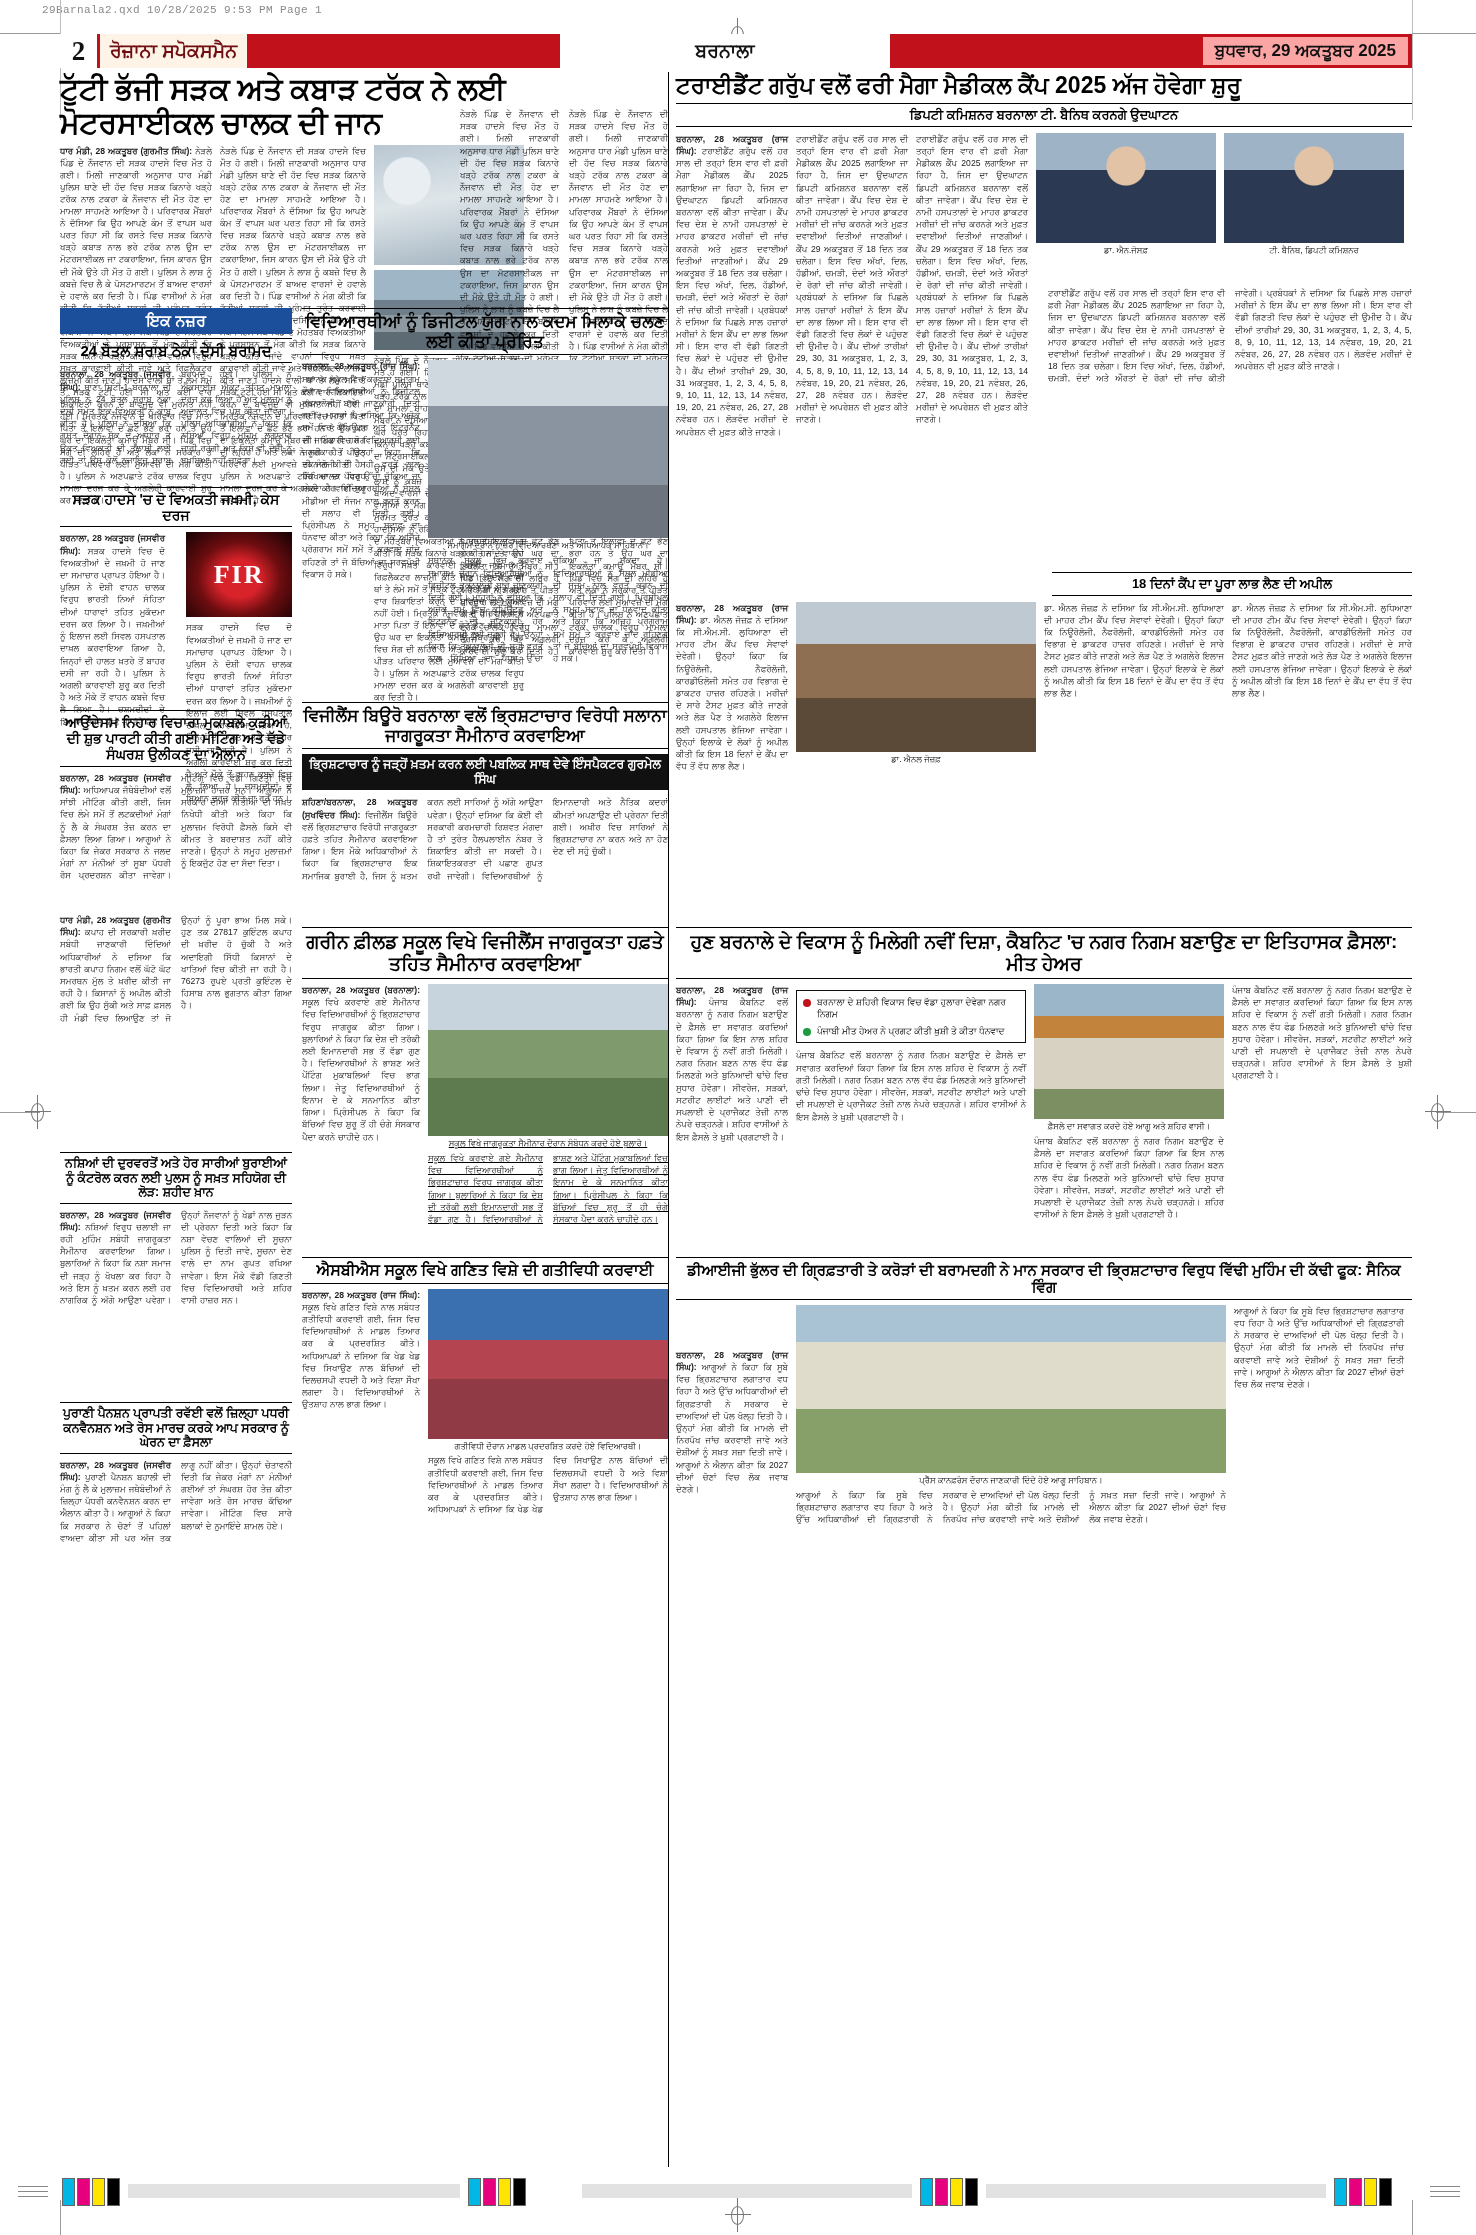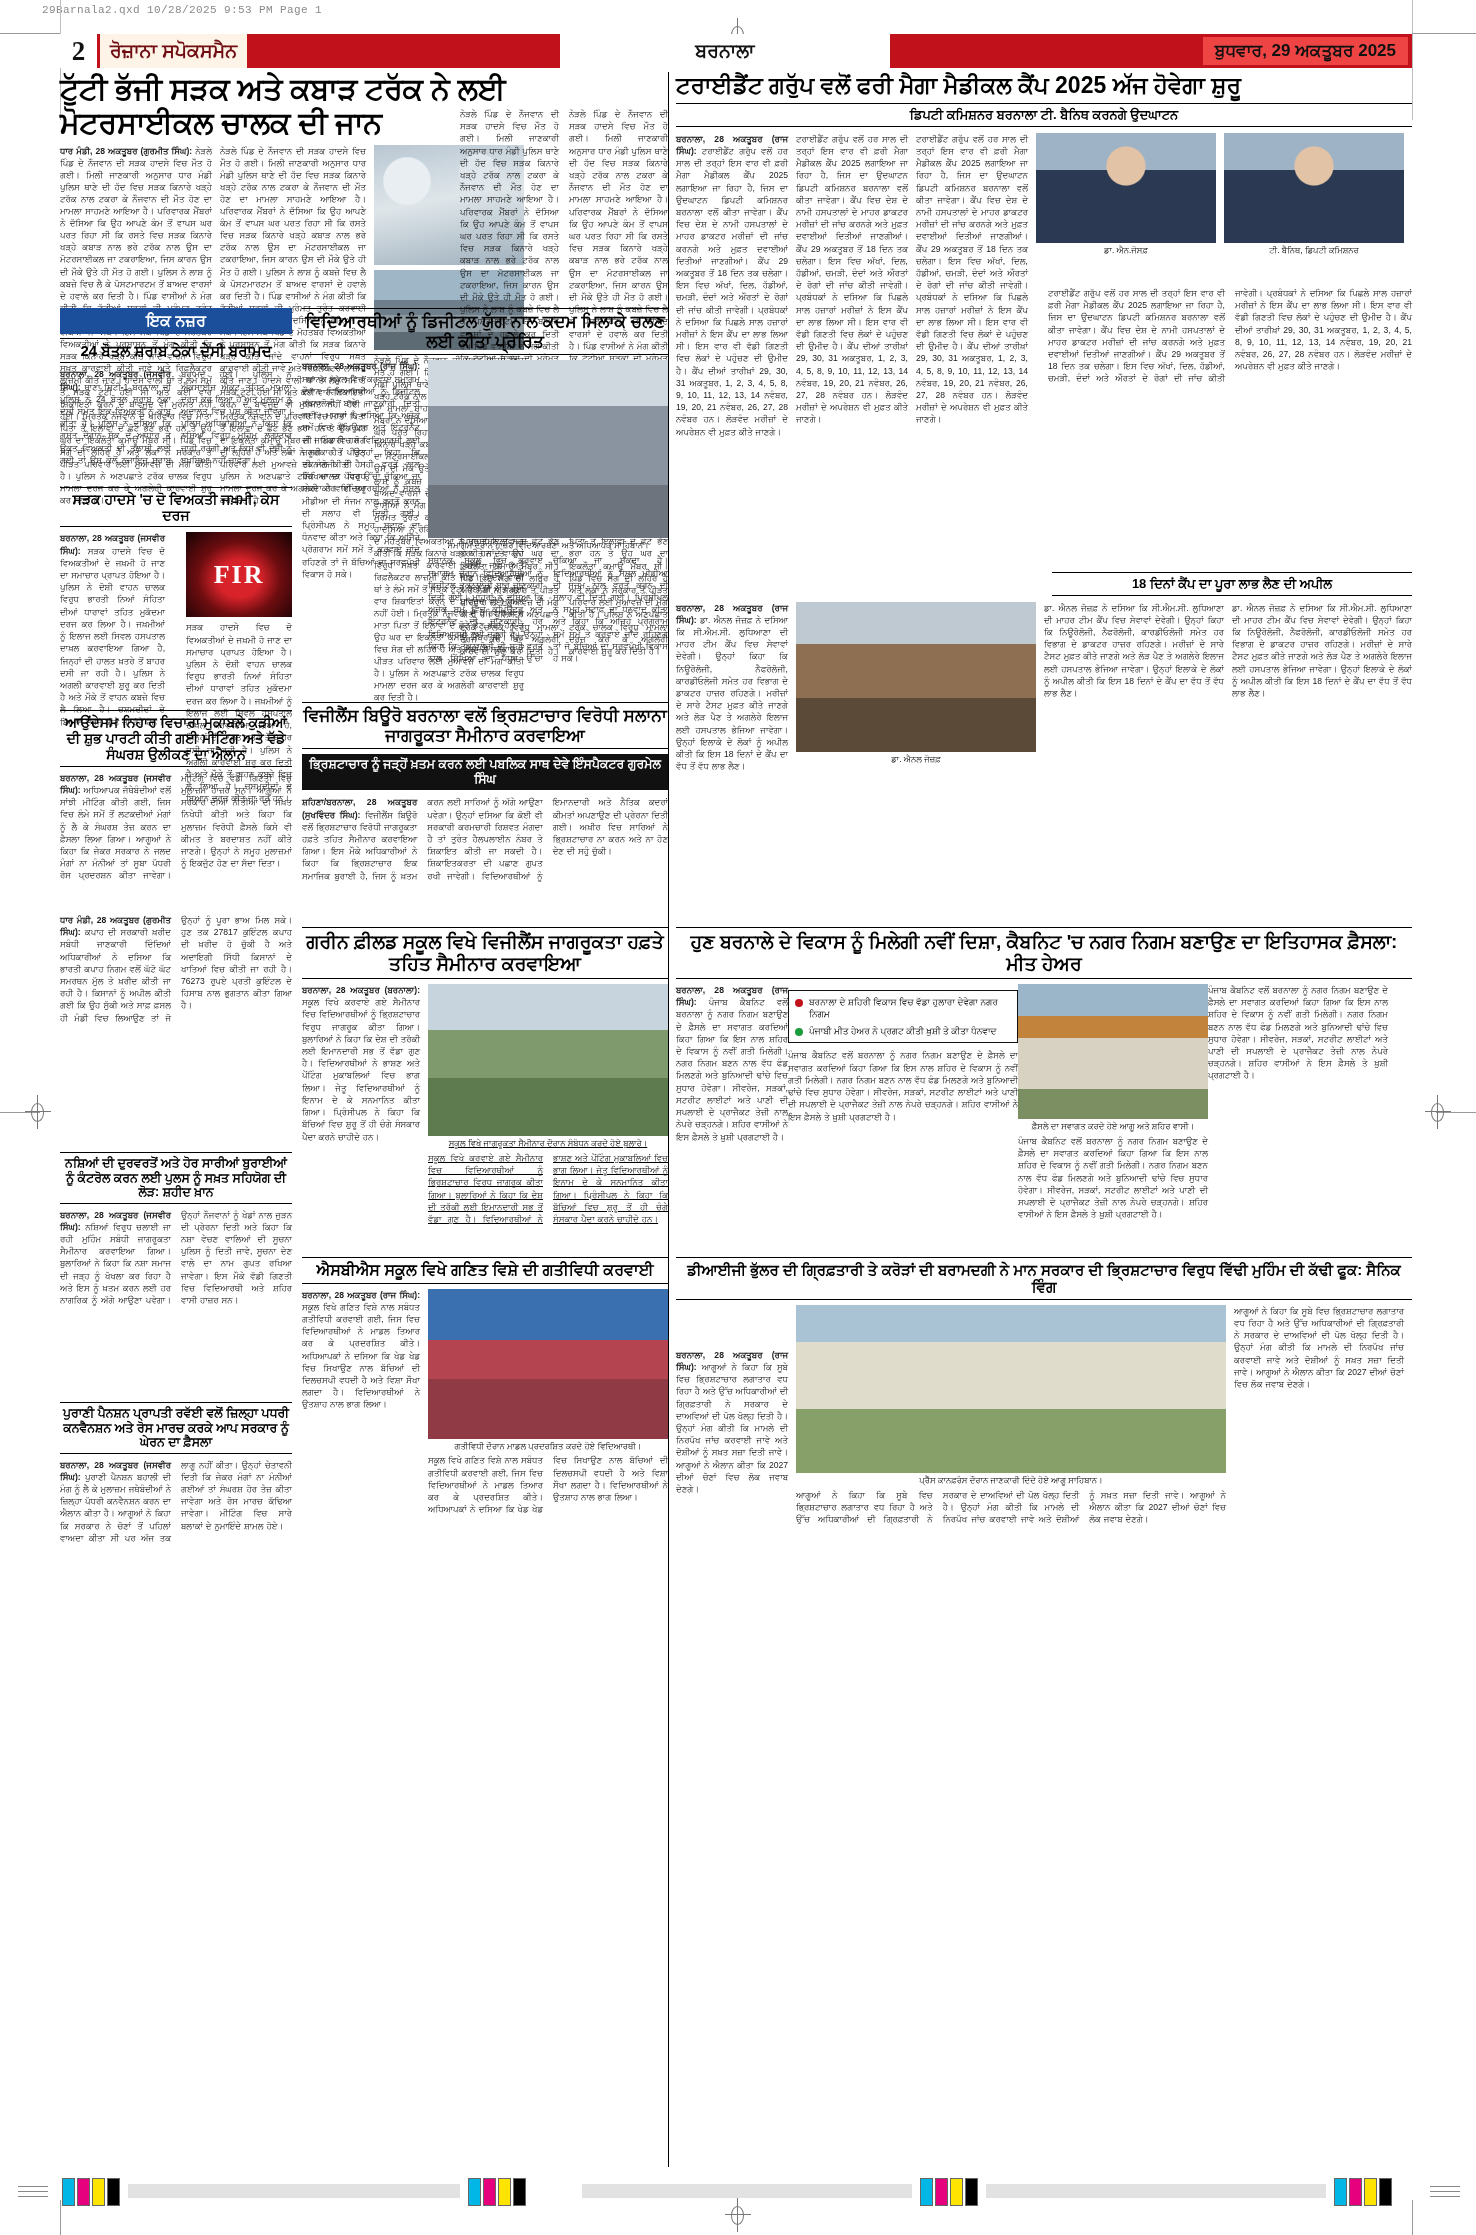--- a/index.html
+++ b/index.html
@@ -69,21 +69,21 @@
     border-top:17px solid transparent; border-bottom:17px solid transparent;
     border-right:20px solid #c1121c;
   }
   .mh-city {
     flex:0 0 330px; background:#ffffff; color:#111;
     display:flex; align-items:center; justify-content:center;
     font-weight:bold; font-size:19px;
   }
   .mh-spacer { flex:1; background:#c1121c; }
   .mh-date {
-    background:#ef4444; color:#111; padding:0 12px; margin:3px 4px 3px 0;
+    background:#fca5a5; color:#111; padding:0 12px; margin:3px 4px 3px 0;
     display:flex; align-items:center;
     font-weight:bold; font-size:17px; white-space:nowrap;
   }
 
   
   .page {
     position:absolute; left:60px; top:72px; width:1352px; height:2100px;
   }
   .col { position:absolute; top:0; }
   .colA { left:0;    width:604px; }
@@ -464,21 +464,21 @@
       <div style="width:180px;">
         <div class="body-cols" style="font-size:8.6px;">
           <span>ਡਾ. ਐਨਲ ਜੋਜ਼ਫ਼ ਨੇ ਦਸਿਆ ਕਿ ਸੀ.ਐਮ.ਸੀ. ਲੁਧਿਆਣਾ ਦੀ ਮਾਹਰ ਟੀਮ ਕੈਂਪ ਵਿਚ ਸੇਵਾਵਾਂ ਦੇਵੇਗੀ। ਉਨ੍ਹਾਂ ਕਿਹਾ ਕਿ ਨਿਊਰੋਲੋਜੀ, ਨੈਫਰੋਲੋਜੀ, ਕਾਰਡੀਓਲੋਜੀ ਸਮੇਤ ਹਰ ਵਿਭਾਗ ਦੇ ਡਾਕਟਰ ਹਾਜ਼ਰ ਰਹਿਣਗੇ। ਮਰੀਜ਼ਾਂ ਦੇ ਸਾਰੇ ਟੈਸਟ ਮੁਫ਼ਤ ਕੀਤੇ ਜਾਣਗੇ ਅਤੇ ਲੋੜ ਪੈਣ ਤੇ ਅਗਲੇਰੇ ਇਲਾਜ ਲਈ ਹਸਪਤਾਲ ਭੇਜਿਆ ਜਾਵੇਗਾ। ਉਨ੍ਹਾਂ ਇਲਾਕੇ ਦੇ ਲੋਕਾਂ ਨੂੰ ਅਪੀਲ ਕੀਤੀ ਕਿ ਇਸ 18 ਦਿਨਾਂ ਦੇ ਕੈਂਪ ਦਾ ਵੱਧ ਤੋਂ ਵੱਧ ਲਾਭ ਲੈਣ।</span>
         </div>
       </div>
     </div>
   </div>
 
   <div style="position:absolute; left:616px; top:855px; width:736px;">
     <h2 class="sec-plain" style="font-size:19px;">ਹੁਣ ਬਰਨਾਲੇ ਦੇ ਵਿਕਾਸ ਨੂੰ ਮਿਲੇਗੀ ਨਵੀਂ ਦਿਸ਼ਾ, ਕੈਬਨਿਟ 'ਚ ਨਗਰ ਨਿਗਮ ਬਣਾਉਣ ਦਾ ਇਤਿਹਾਸਕ ਫ਼ੈਸਲਾ: ਮੀਤ ਹੇਅਰ</h2>
-    <div style="display:flex; margin-top:5px;">
+    <div style="display:flex; gap:8px; margin-top:5px;">
       <div style="width:112px;">
         <div class="body-cols" style="font-size:8.6px;">
           <span class="dateline">ਬਰਨਾਲਾ, 28 ਅਕਤੂਬਰ (ਰਾਜ ਸਿੰਘ):</span>
           <span>ਪੰਜਾਬ ਕੈਬਨਿਟ ਵਲੋਂ ਬਰਨਾਲਾ ਨੂੰ ਨਗਰ ਨਿਗਮ ਬਣਾਉਣ ਦੇ ਫ਼ੈਸਲੇ ਦਾ ਸਵਾਗਤ ਕਰਦਿਆਂ ਕਿਹਾ ਗਿਆ ਕਿ ਇਸ ਨਾਲ ਸ਼ਹਿਰ ਦੇ ਵਿਕਾਸ ਨੂੰ ਨਵੀਂ ਗਤੀ ਮਿਲੇਗੀ। ਨਗਰ ਨਿਗਮ ਬਣਨ ਨਾਲ ਵੱਧ ਫੰਡ ਮਿਲਣਗੇ ਅਤੇ ਬੁਨਿਆਦੀ ਢਾਂਚੇ ਵਿਚ ਸੁਧਾਰ ਹੋਵੇਗਾ। ਸੀਵਰੇਜ, ਸੜਕਾਂ, ਸਟਰੀਟ ਲਾਈਟਾਂ ਅਤੇ ਪਾਣੀ ਦੀ ਸਪਲਾਈ ਦੇ ਪ੍ਰਾਜੈਕਟ ਤੇਜ਼ੀ ਨਾਲ ਨੇਪਰੇ ਚੜ੍ਹਨਗੇ। ਸ਼ਹਿਰ ਵਾਸੀਆਂ ਨੇ ਇਸ ਫ਼ੈਸਲੇ ਤੇ ਖ਼ੁਸ਼ੀ ਪ੍ਰਗਟਾਈ ਹੈ।</span>
         </div>
       </div>
       <div style="width:230px;">
         <div class="notice">
           <ul style="margin:0; padding:0;">
             <li>

